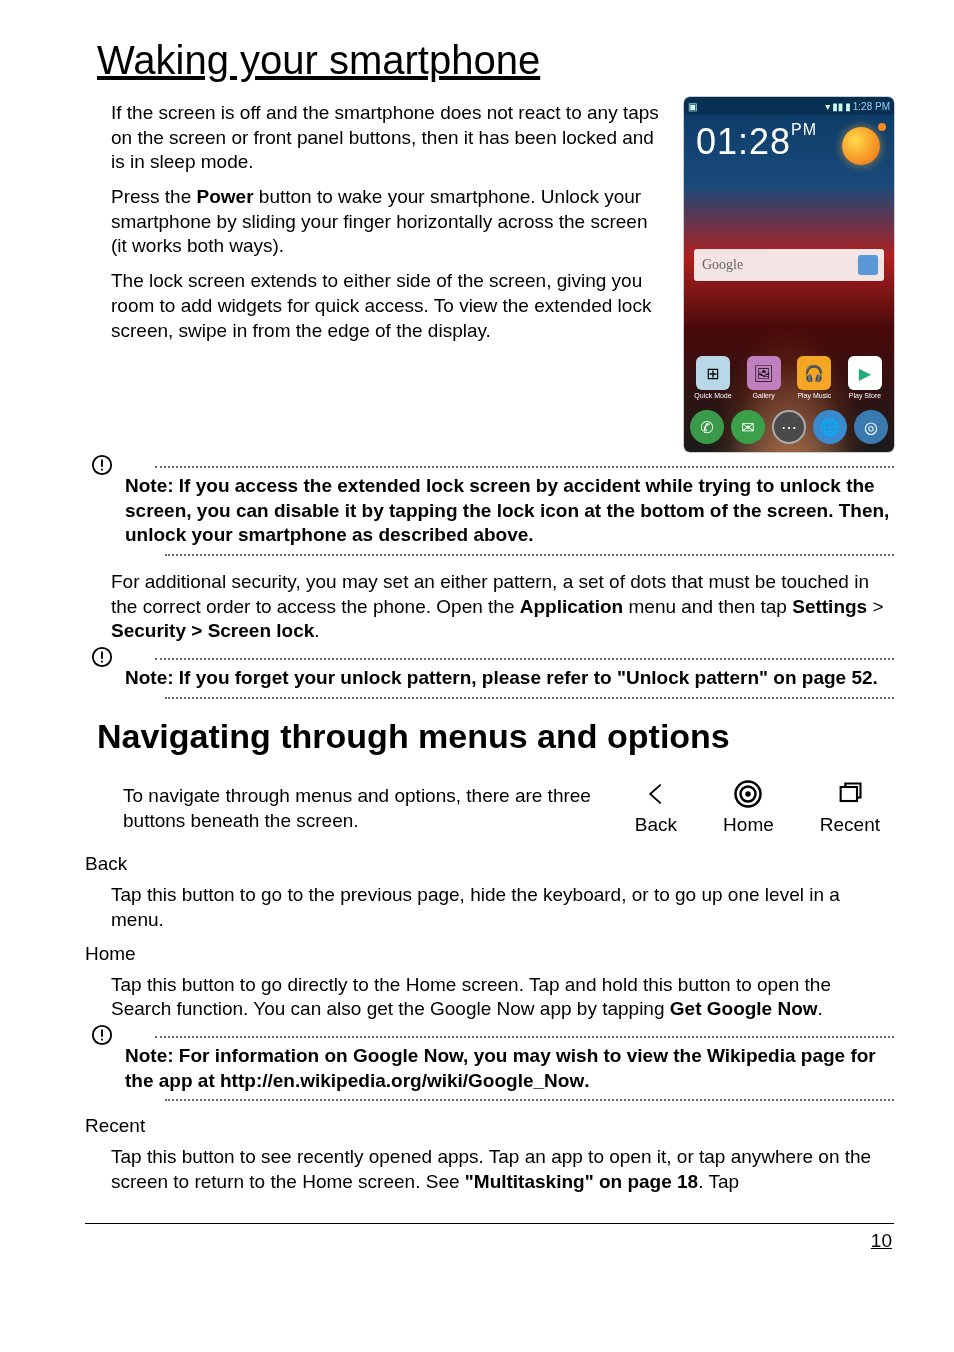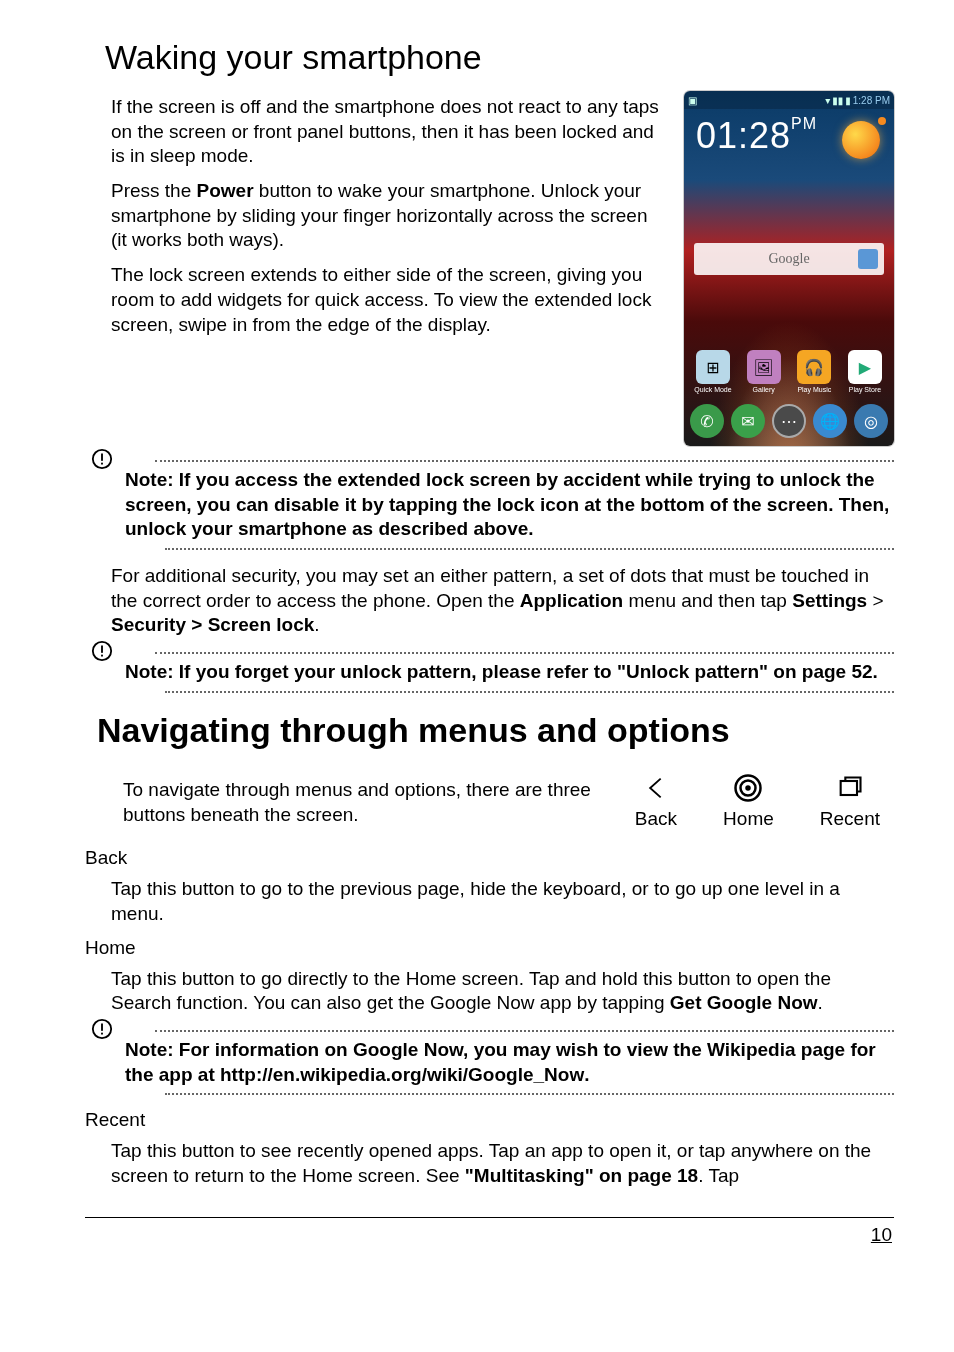--- a/index.html
+++ b/index.html
@@ -1,38 +1,38 @@
 <!DOCTYPE html>
 <html><head>
   <meta charset="utf-8">
   <style>
     * { box-sizing: border-box; margin: 0; padding: 0; }
     html, body { width: 954px; background: #fff; font-family: Arial, Helvetica, sans-serif; color: #000; }
     .page { padding: 30px 60px 20px 85px; }
-    h2 { font-size: 34px; font-weight: 400; margin: 8px 0 10px 20px; }
+    h2 { font-size: 40px; font-weight: 400; margin: 8px 0 10px 12px; text-decoration: underline; }
     h1 { font-size: 34px; font-weight: 700; margin: 18px 0 20px 12px; }
     h4 { font-size: 19px; font-weight: 400; margin: 10px 0 6px 0; }
     p { font-size: 19px; line-height: 1.3; margin: 8px 0 10px 12px; }
     .indent { margin-left: 26px; }
     .top { display: flex; gap: 20px; align-items: flex-start; }
     .top-text { flex: 1; }
     .phone {
       width: 210px; height: 355px;
       background: linear-gradient(180deg, #0a3a66 0%, #1a4a7a 25%, #b02020 45%, #4a0a0a 65%, #1a1a1a 100%);
       border-radius: 6px; position: relative; overflow: hidden; margin-top: 4px;
       box-shadow: 0 0 0 1px rgba(0,0,0,.2);
     }
     .statusbar { position:absolute; top:0; left:0; right:0; height:18px; background:rgba(0,0,0,.2); display:flex; justify-content:space-between; align-items:center; padding:0 4px; font-size:10px; color:#cfe; }
     .statusbar .icons { display:flex; gap:2px; align-items:center; }
     .sb-time { color:#9ce; }
     .clock { position:absolute; top:24px; left:12px; color:#fff; font-size:36px; font-weight:300; letter-spacing:1px; }
     .clock sup { font-size:16px; vertical-align: top; }
     .sun { position:absolute; top:30px; right:14px; width:38px; height:38px; border-radius:50%; background: radial-gradient(circle at 35% 35%, #ffd94a, #f58a1f 70%, #d8660a); box-shadow: 0 0 10px rgba(255,180,60,.6); }
     .sun::after { content:""; position:absolute; top:-4px; right:-6px; width:8px; height:8px; border-radius:50%; background:#f58a1f; }
-    .gbar { position:absolute; top:152px; left:10px; right:10px; height:32px; background:rgba(255,255,255,.88); border-radius:3px; display:flex; align-items:center; padding:0 8px; font-family: Georgia, serif; color:#666; font-size:14px;justify-content:center; }
+    .gbar { position:absolute; top:152px; left:10px; right:10px; height:32px; background:rgba(255,255,255,.88); border-radius:3px; display:flex; align-items:center; padding:0 8px; font-family: Georgia, serif; color:#666; font-size:14px; }
     .gbar .mic { position:absolute; right:6px; top:6px; width:20px; height:20px; border-radius:3px; background:#5a97d6; }
     .road { position:absolute; top:185px; left:0; right:0; bottom:0; background:
       radial-gradient(ellipse at 50% 120%, rgba(255,120,40,.5), transparent 55%),
       radial-gradient(ellipse at 50% 130%, rgba(255,255,255,.4), transparent 45%);
     }
     .approw { position:absolute; bottom:48px; left:6px; right:6px; height:48px; display:flex; justify-content:space-between; }
     .approw2 { position:absolute; bottom:6px; left:6px; right:6px; height:38px; display:flex; justify-content:space-between; align-items:center; }
     .app { width:46px; display:flex; flex-direction:column; align-items:center; gap:2px; }
     .appicon { width:34px; height:34px; border-radius:6px; display:flex; align-items:center; justify-content:center; font-size:16px; }
     .label { font-size:7px; color:#fff; text-align:center; white-space:nowrap; }

